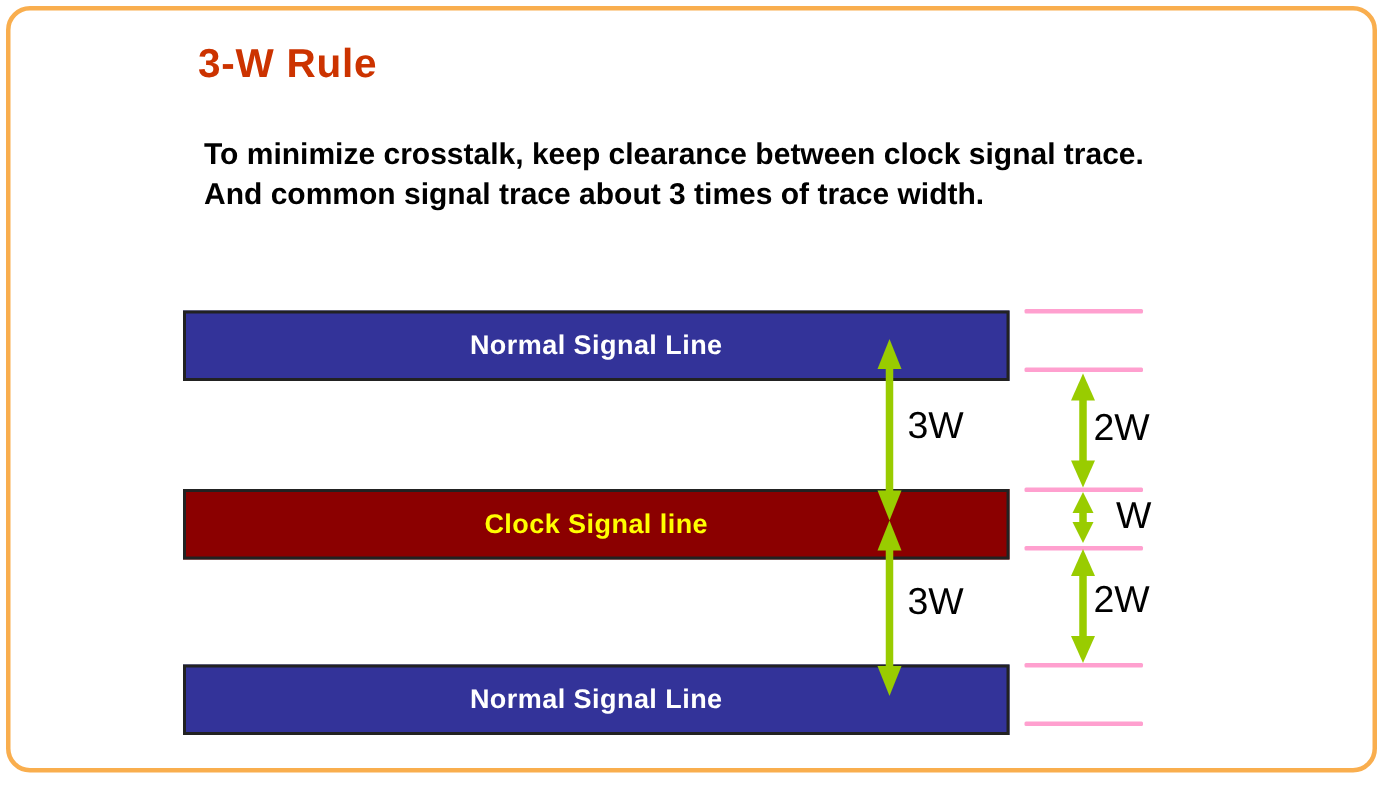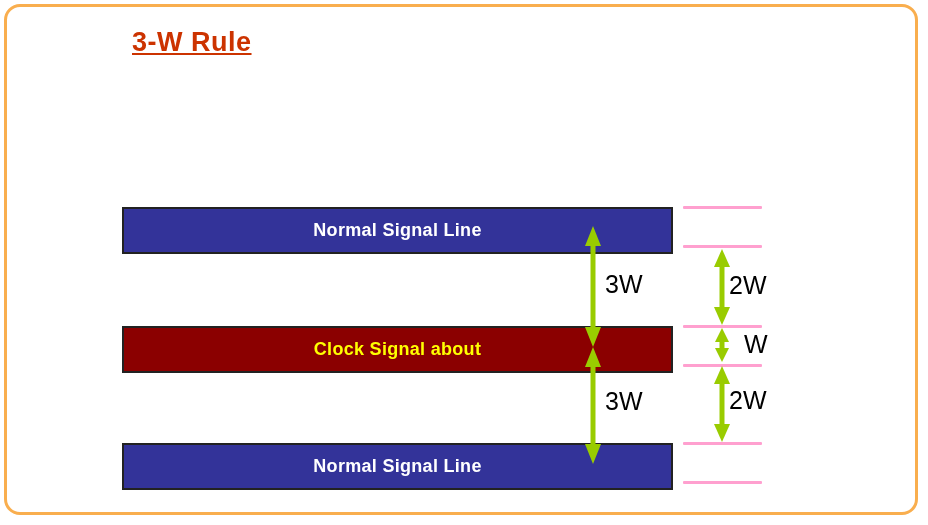--- a/index.html
+++ b/index.html
@@ -86,31 +86,33 @@
   .lab-3w-bottom { left: 605px; top: 389px; }
   .lab-2w-top    { left: 729px; top: 273px; }
   .lab-w         { left: 744px; top: 332px; }
   .lab-2w-bottom { left: 729px; top: 388px; }
 </style>
 </head>
 <body>
 
 <div class="frame" style="border-color: rgb(249, 174, 78);"></div>
 
-<h1 class="title" style="color: rgb(204, 51, 0); text-decoration: underline;">3-W Rule</h1>
+<h1 class="title" style="color: rgb(204, 51, 0);">3-W Rule</h1>
 
 <div class="desc">
+  <div>To minimize crosstalk, keep clearance between clock signal trace.</div>
+  <div>And common signal trace about 3 times of trace width.</div>
 </div>
 
 <div class="bar bar-top" style="background-color: rgb(51, 51, 153);">
   <span class="bar-label" style="color: rgb(255, 255, 255);">Normal Signal Line</span>
 </div>
 
 <div class="bar bar-mid" style="background-color: rgb(139, 0, 0);">
-  <span class="bar-label" style="color: rgb(255, 255, 0);">Clock Signal about</span>
+  <span class="bar-label" style="color: rgb(255, 255, 0);">Clock Signal line</span>
 </div>
 
 <div class="bar bar-bottom" style="background-color: rgb(51, 51, 153);">
   <span class="bar-label" style="color: rgb(255, 255, 255);">Normal Signal Line</span>
 </div>
 
 <div class="tick t1" style="background-color: rgb(255, 160, 207);"></div>
 <div class="tick t2" style="background-color: rgb(255, 160, 207);"></div>
 <div class="tick t3" style="background-color: rgb(255, 160, 207);"></div>
 <div class="tick t4" style="background-color: rgb(255, 160, 207);"></div>

